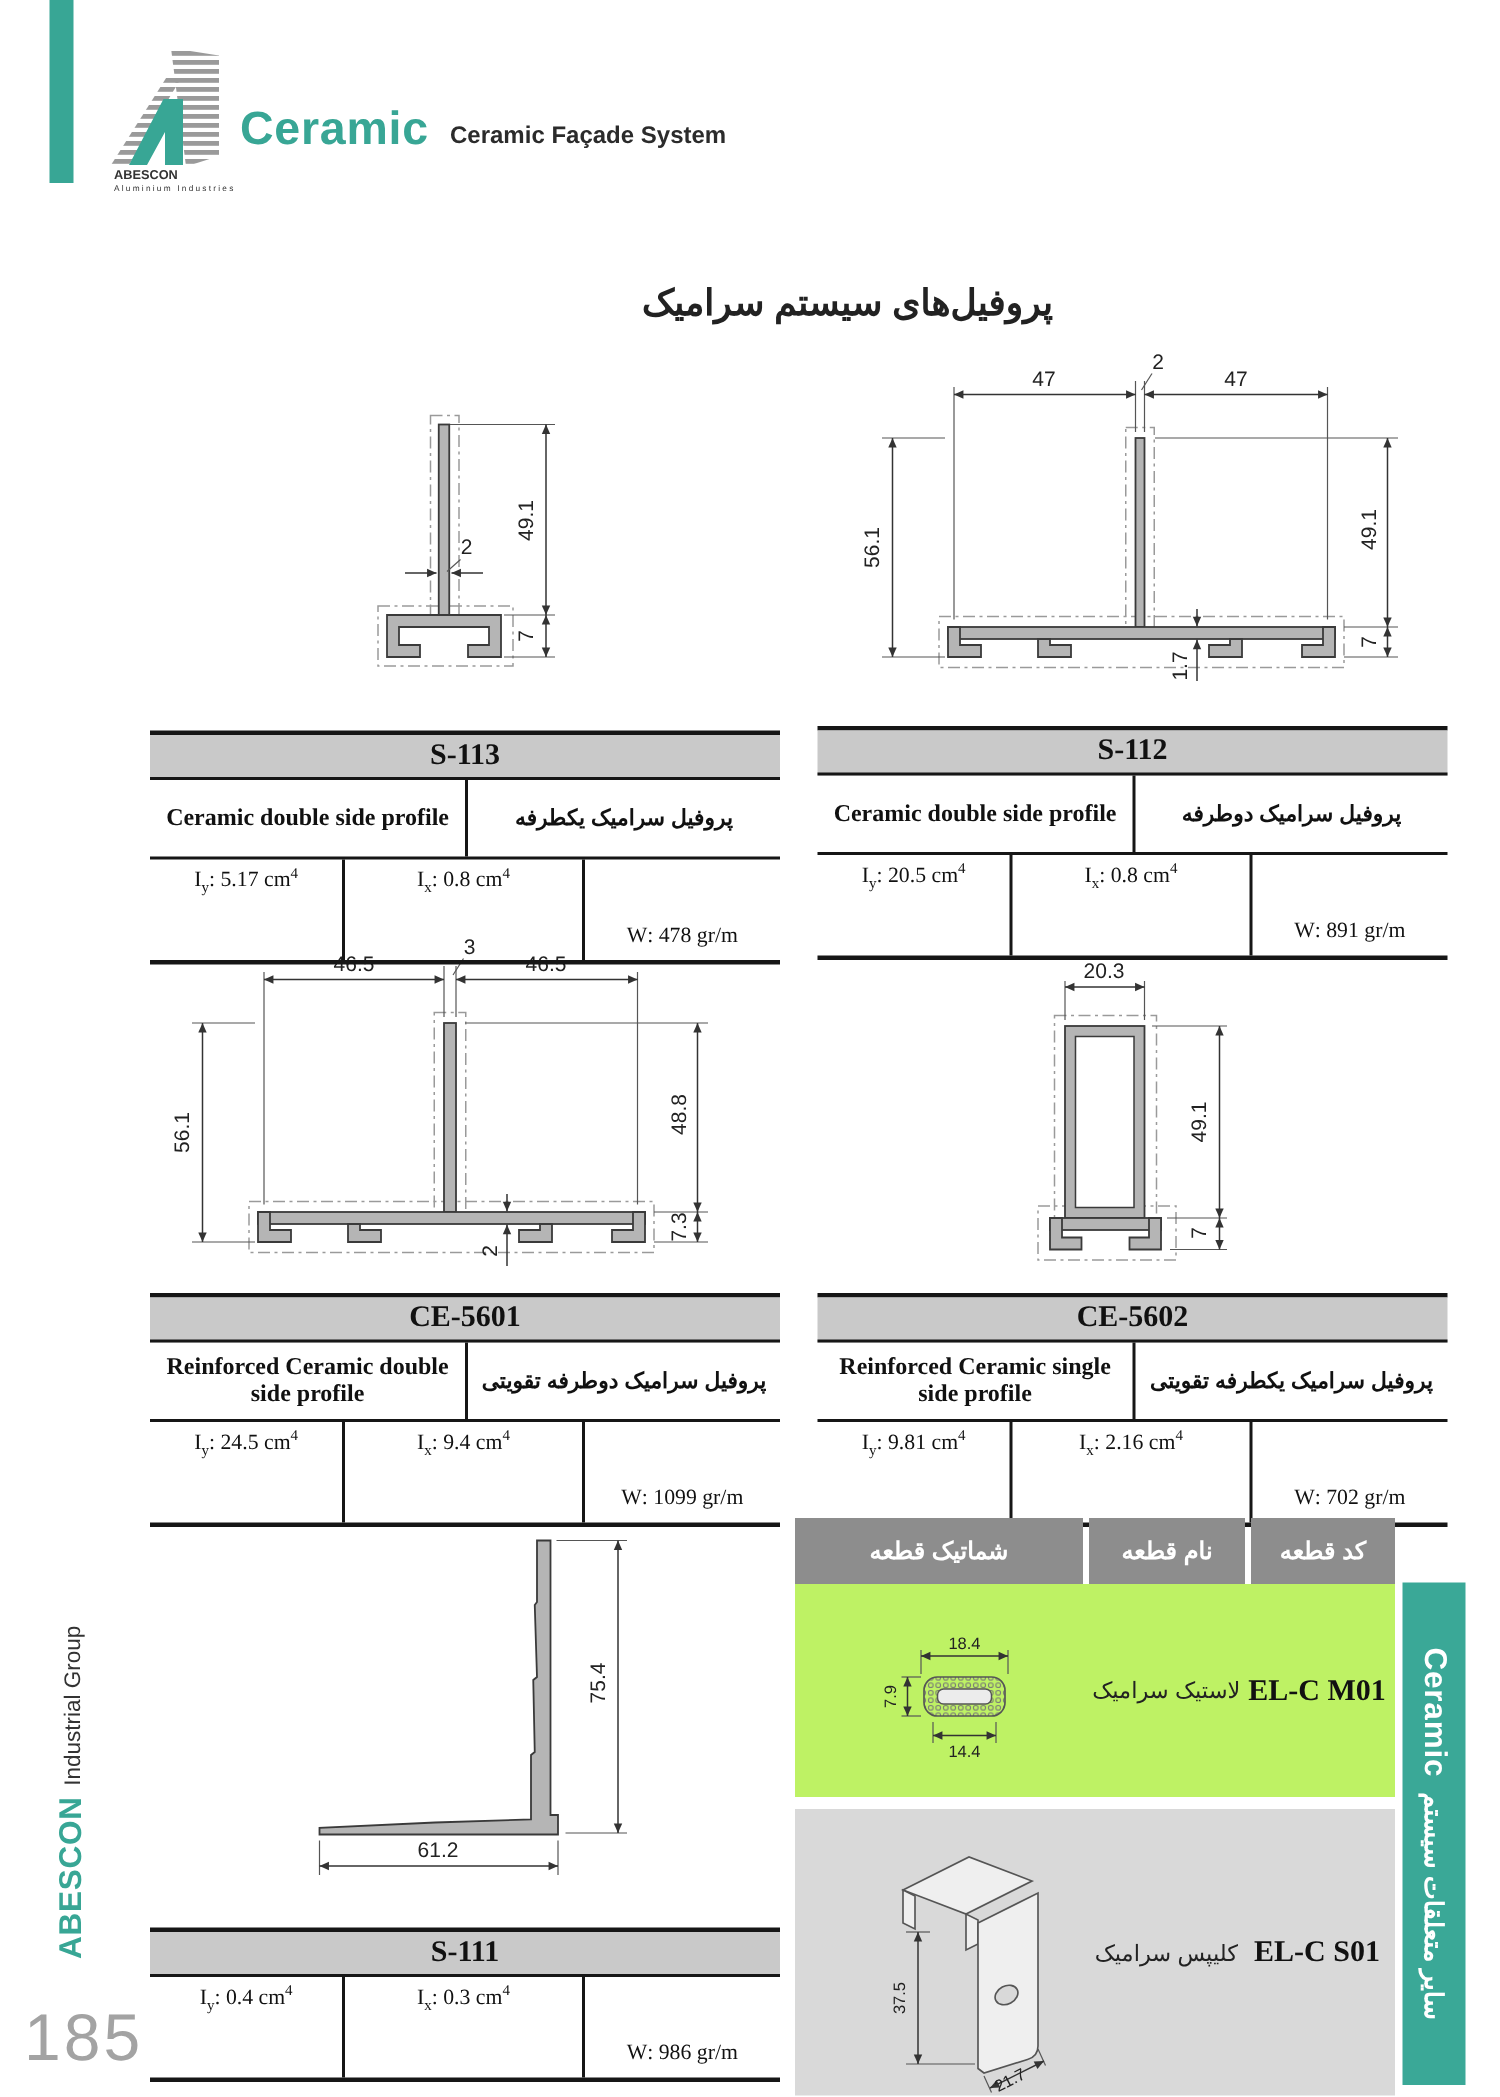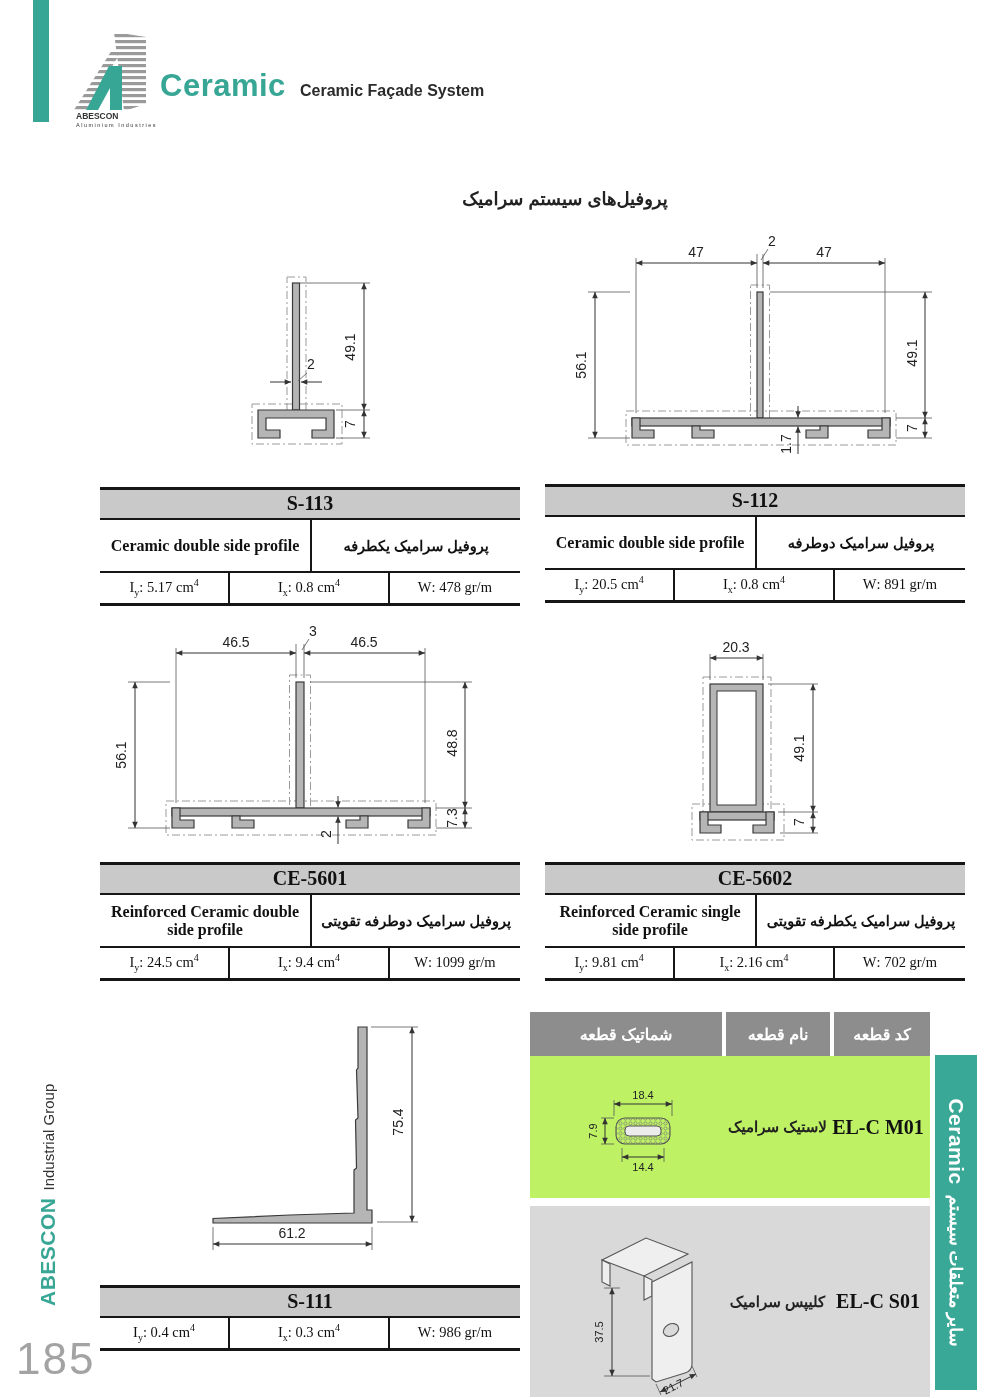--- a/index.html
+++ b/index.html
@@ -4,21 +4,21 @@
 <style>
   html,body{margin:0;padding:0;background:#fff;}
   .page{position:relative;width:1000px;height:1398px;background:#fff;overflow:hidden;
         font-family:"Liberation Sans",sans-serif;}
   .accent-bar{position:absolute;left:33px;top:0;width:16px;height:122px;background:#38a695;}
   .logo-svg{position:absolute;left:62px;top:28px;}
   .brand{position:absolute;left:160px;top:68px;font-size:31px;font-weight:bold;color:#38a695;
          letter-spacing:.5px;}
   .subtitle{position:absolute;left:300px;top:82px;font-size:16px;font-weight:bold;color:#2b2b2b;}
   .fa-title{position:absolute;left:365px;top:188px;width:400px;text-align:center;direction:rtl;
-            font-size:18px;font-weight:bold;color:#222;}
+            font-size:24px;font-weight:bold;color:#222;}
   .drw{position:absolute;}
   .prof{fill:#b5b5b5;stroke:#3a3a3a;stroke-width:1.2;}
   .prof-in{fill:#ffffff;stroke:#3a3a3a;stroke-width:1;}
   .ddot{fill:none;stroke:#9a9a9a;stroke-width:1;stroke-dasharray:8 3 2 3;}
   .ext{stroke:#555;stroke-width:.8;}
   .thin{stroke:#555;stroke-width:.8;fill:none;}
   .dim{stroke:#333;stroke-width:1;marker-start:url(#ah);marker-end:url(#ah);}
   .dim-e{stroke:#333;stroke-width:1;marker-end:url(#ah);}
   .dim-s{stroke:#333;stroke-width:1;marker-start:url(#ah);}
   .dtext{font-family:"Liberation Sans",sans-serif;font-size:14px;fill:#222;}
@@ -31,34 +31,34 @@
            padding:2px 0 3px;border-bottom:2.5px solid #161616;}
   .pt-name{display:flex;border-bottom:2.5px solid #161616;align-items:stretch;min-height:51px;}
   .pt-en{width:50.5%;display:flex;align-items:center;justify-content:center;text-align:center;
          font-weight:bold;font-size:16px;border-right:2px solid #161616;padding:2px 6px;box-sizing:border-box;}
   .pt-fa{width:49.5%;display:flex;align-items:center;justify-content:center;direction:rtl;
          font-family:"Liberation Sans",sans-serif;font-weight:bold;font-size:14.5px;padding:4px 6px;box-sizing:border-box;}
   .pt-stats{display:flex;font-size:14.5px;}
   .pt-cell{padding:4px 2px 5px;text-align:center;box-sizing:border-box;}
   .pt-c1{width:31%;border-right:2px solid #161616;}
   .pt-c2{width:38%;border-right:2px solid #161616;}
-  .pt-c3{width:31%;}
+  .pt-c3{width:31%;margin-top:37px;}
   .pt-cell sub{font-size:10px;}
   .pt-cell sup{font-size:10px;}
   
   .acc{position:absolute;left:530px;top:1012px;width:400px;}
   .acc-head{display:flex;gap:4px;direction:ltr;}
   .acc-h{background:#8d8d8d;color:#fff;font-weight:bold;font-size:16px;direction:rtl;
          display:flex;align-items:center;justify-content:center;height:44px;}
   .acc-h1{width:192px;} .acc-h2{width:104px;} .acc-h3{width:96px;}
   .acc-row{position:relative;width:400px;}
   .acc-row1{height:142px;background:#bef264;margin-top:0;}
   .acc-row2{height:191px;background:#d9d9d9;margin-top:8px;}
   .acc-name{position:absolute;left:195px;width:105px;top:0;height:100%;display:flex;align-items:center;
-            justify-content:center;direction:rtl;font-weight:bold;font-size:15px;color:#222;}
+            justify-content:center;direction:rtl;font-weight:normal;font-size:15px;color:#222;}
   .acc-code{position:absolute;left:298px;width:100px;top:0;height:100%;display:flex;align-items:center;
             justify-content:center;font-family:"Liberation Serif",serif;font-weight:bold;font-size:20px;color:#111;}
   
   .side-tab{position:absolute;left:935px;top:1055px;width:42px;height:335px;overflow:visible;}
   .side-tab-inner{width:335px;height:42px;transform:translateX(42px) rotate(90deg);transform-origin:0 0;
        background:#3aa897;color:#fff;display:flex;align-items:center;justify-content:center;
        direction:rtl;gap:10px;}
   .side-tab-fa{font-size:17px;font-weight:bold;}
   .side-tab-en{font-size:21px;font-weight:bold;letter-spacing:.5px;}
   

